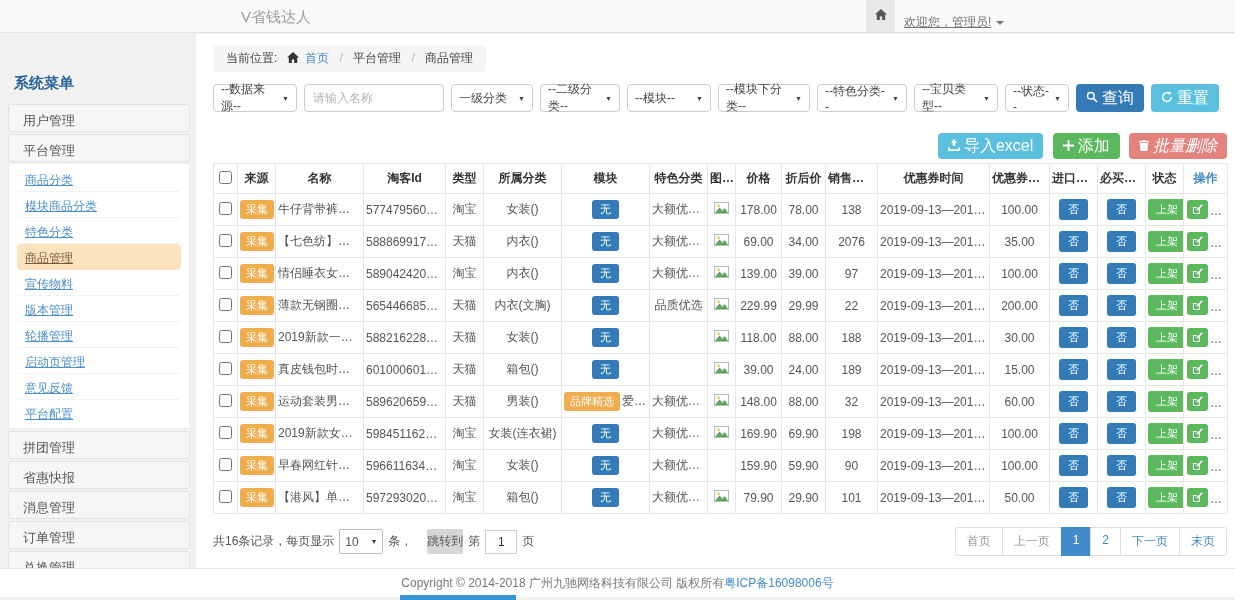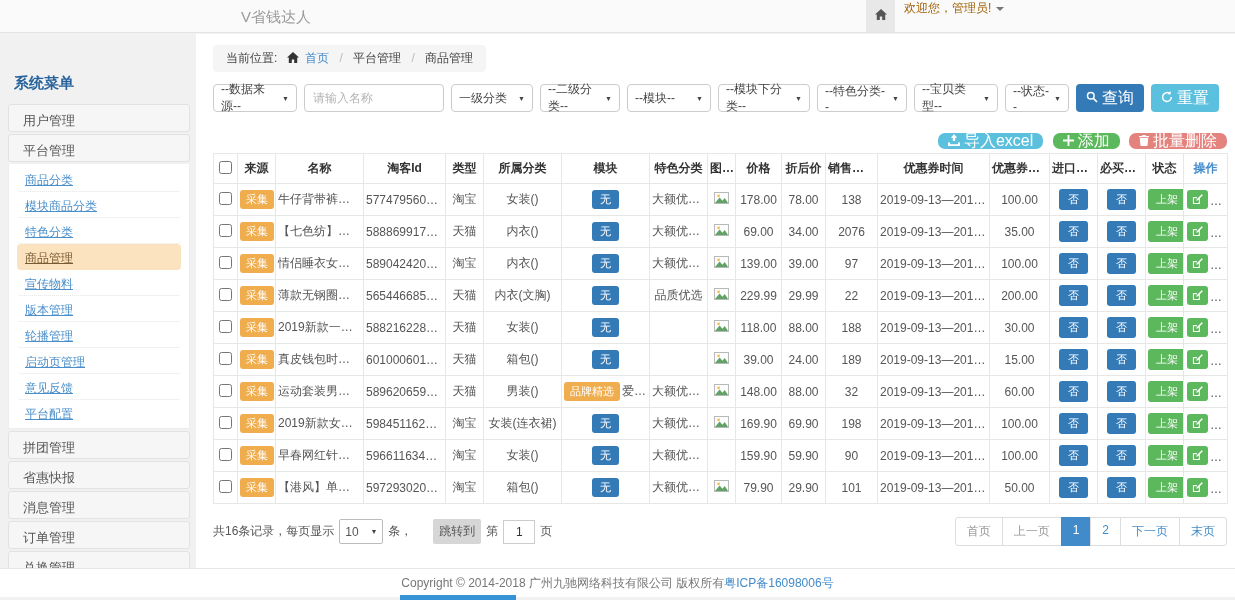--- a/index.html
+++ b/index.html
@@ -10,21 +10,21 @@
     font-family:"Liberation Sans","DejaVu Sans",sans-serif;
     font-size:12px; color:#333;
   }
   
   .header { position:absolute; top:0; left:0; width:1235px; height:33px;
             background:#fafafa; border-bottom:1px solid #e4e4e4; z-index:5; }
   .header-title { position:absolute; left:241px; top:8px; font-size:15px; color:#9a9a9a; }
   .home-btn { position:absolute; left:866px; top:0; width:29px; height:32px;
               background:#e8e8e8; display:flex; align-items:center; justify-content:center;
               color:#555; cursor:pointer; }
-  .welcome { position:absolute; left:904px; top:0; color:#a16207; cursor:pointer; }
+  .welcome { position:absolute; left:904px; top:14px; color:#737373; cursor:pointer;text-decoration:underline; }
   .welcome .tri { display:inline-block; margin-left:5px; width:0; height:0;
                   border-left:4px solid transparent; border-right:4px solid transparent;
                   border-top:4px solid #777; vertical-align:middle; }
   
   .main-bg { position:absolute; left:196px; top:34px; width:1039px; height:534px; background:#fff; }
   
   .sidebar { position:absolute; left:8px; top:65px; width:182px; height:520px; overflow:hidden; }
   .sidebar-heading { color:#29639c; font-size:15px; font-weight:bold; padding:9px 6px 11px 6px; }
   .menu-group { background:#f6f6f6; border:1px solid #e2e2e2; border-radius:3px;
                 margin-bottom:2px; padding:7px 14px; color:#555; font-size:13px; cursor:pointer; height:28px; }
@@ -49,24 +49,24 @@
   .txt-input { height:28px; border:1px solid #ccc; border-radius:4px; padding:0 8px;
                color:#333; font-size:12px; flex:none; }
   .txt-input::placeholder { color:#b5b5b5; }
   .flt-0{width:84px}.flt-1{width:140px}.flt-2{width:82px}.flt-3{width:80px}.flt-4{width:84px}
   .flt-5{width:92px}.flt-6{width:90px}.flt-7{width:84px}.flt-8{width:64px}
   .btn { height:28px; border:none; border-radius:4px; color:#fff; padding:0 10px;
          font-size:16px; cursor:pointer; display:inline-flex; align-items:center; gap:4px; flex:none; }
   .btn-primary { background:#337ab7; }
   .btn-info { background:#5bc0de; }
   .btn-success { background:#5cb85c; }
-  .btn-batch { background:#e4827e; }
+  .btn-batch { background:#e4827e;font-style:italic; }
   
   .actions { margin-top:21px; text-align:right; }
-  .actions .btn { margin-left:6px; height:16px;border-radius:7px; }
+  .actions .btn { margin-left:6px; height:26px; }
   
   .table-wrap { margin-top:4px; }
   table { width:100%; border-collapse:collapse; table-layout:fixed; }
   th,td { border:1px solid #e7e7e7; text-align:center; padding:5px 2px;
           overflow:hidden; white-space:nowrap; text-overflow:ellipsis; color:#555; }
   th { font-weight:bold; color:#333; padding:6px 2px; }
   th:last-child { color:#428bca; }
   .badge-orange { background:#f0ad4e; color:#fff; border-radius:3px; padding:2px 6px;
                   font-size:11px; display:inline-block; }
   .badge-blue { background:#337ab7; color:#fff; border-radius:3px; padding:2px 8px;
@@ -81,22 +81,22 @@
   .op-edit { background:#5cb85c; }
   .op-del { background:#d9534f; }
   .thumb { display:inline-block; line-height:0; }
   
   .pag-row { margin-top:13px; display:flex; justify-content:space-between; align-items:center; }
   .pag-left { color:#555; display:flex; align-items:center; gap:5px; }
   .per-sel { width:44px; height:25px; border:1px solid #bbb; border-radius:2px; background:#fff;
              display:inline-flex; align-items:center; justify-content:space-between;
              padding:0 5px; cursor:pointer; }
   .per-sel .caret { font-size:7px; color:#444; }
-  .jump-btn { background:#d6d6d6; padding:4px 6px; border-radius:2px; color:#555;
-              cursor:pointer; margin-left:16px; }
+  .jump-btn { background:#d6d6d6; padding:4px 0; border-radius:2px; color:#555;
+              cursor:pointer; margin-left:10px; }
   .page-input { width:32px; height:24px; border:1px solid #ccc; text-align:center;
                 font-size:12px; color:#333; }
   .pager { display:flex; }
   .pg { border:1px solid #ddd; padding:5px 11px; color:#428bca; background:#fff;
         cursor:pointer; margin-left:-1px; }
   .pg.muted { color:#999; }
   .pg.active { background:#428bca; border-color:#428bca; color:#fff; }
   .pg:first-child { border-radius:3px 0 0 3px; margin-left:0; }
   .pg:last-child { border-radius:0 3px 3px 0; }
   

